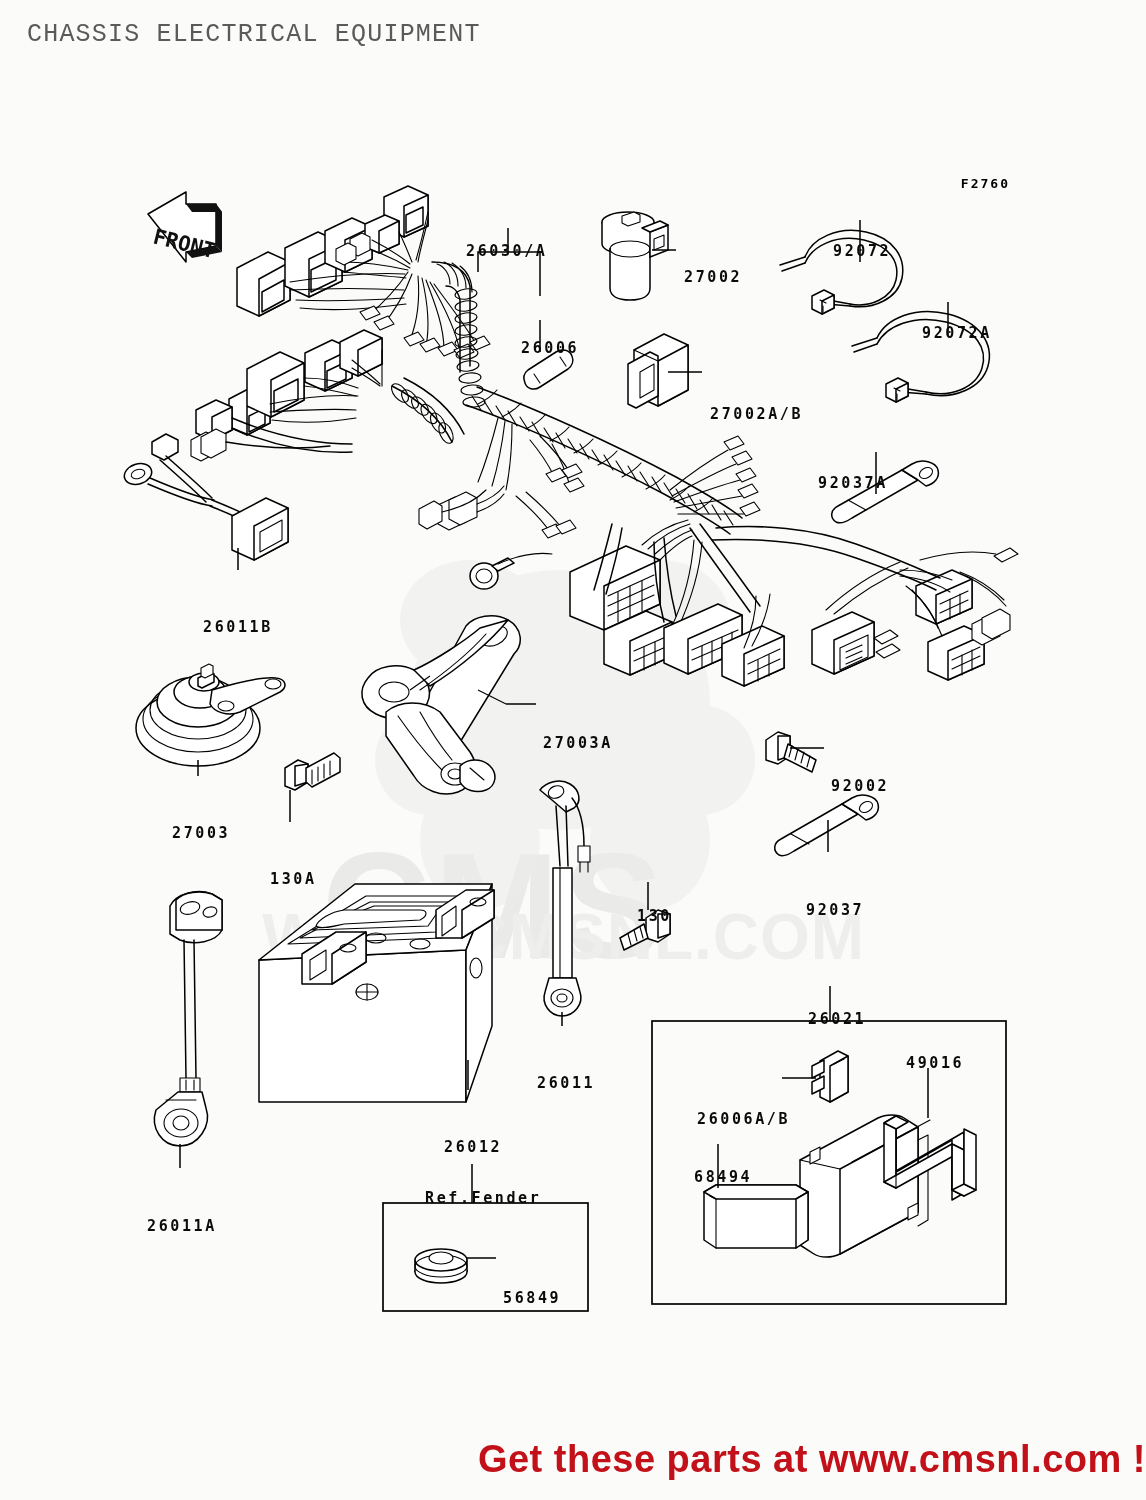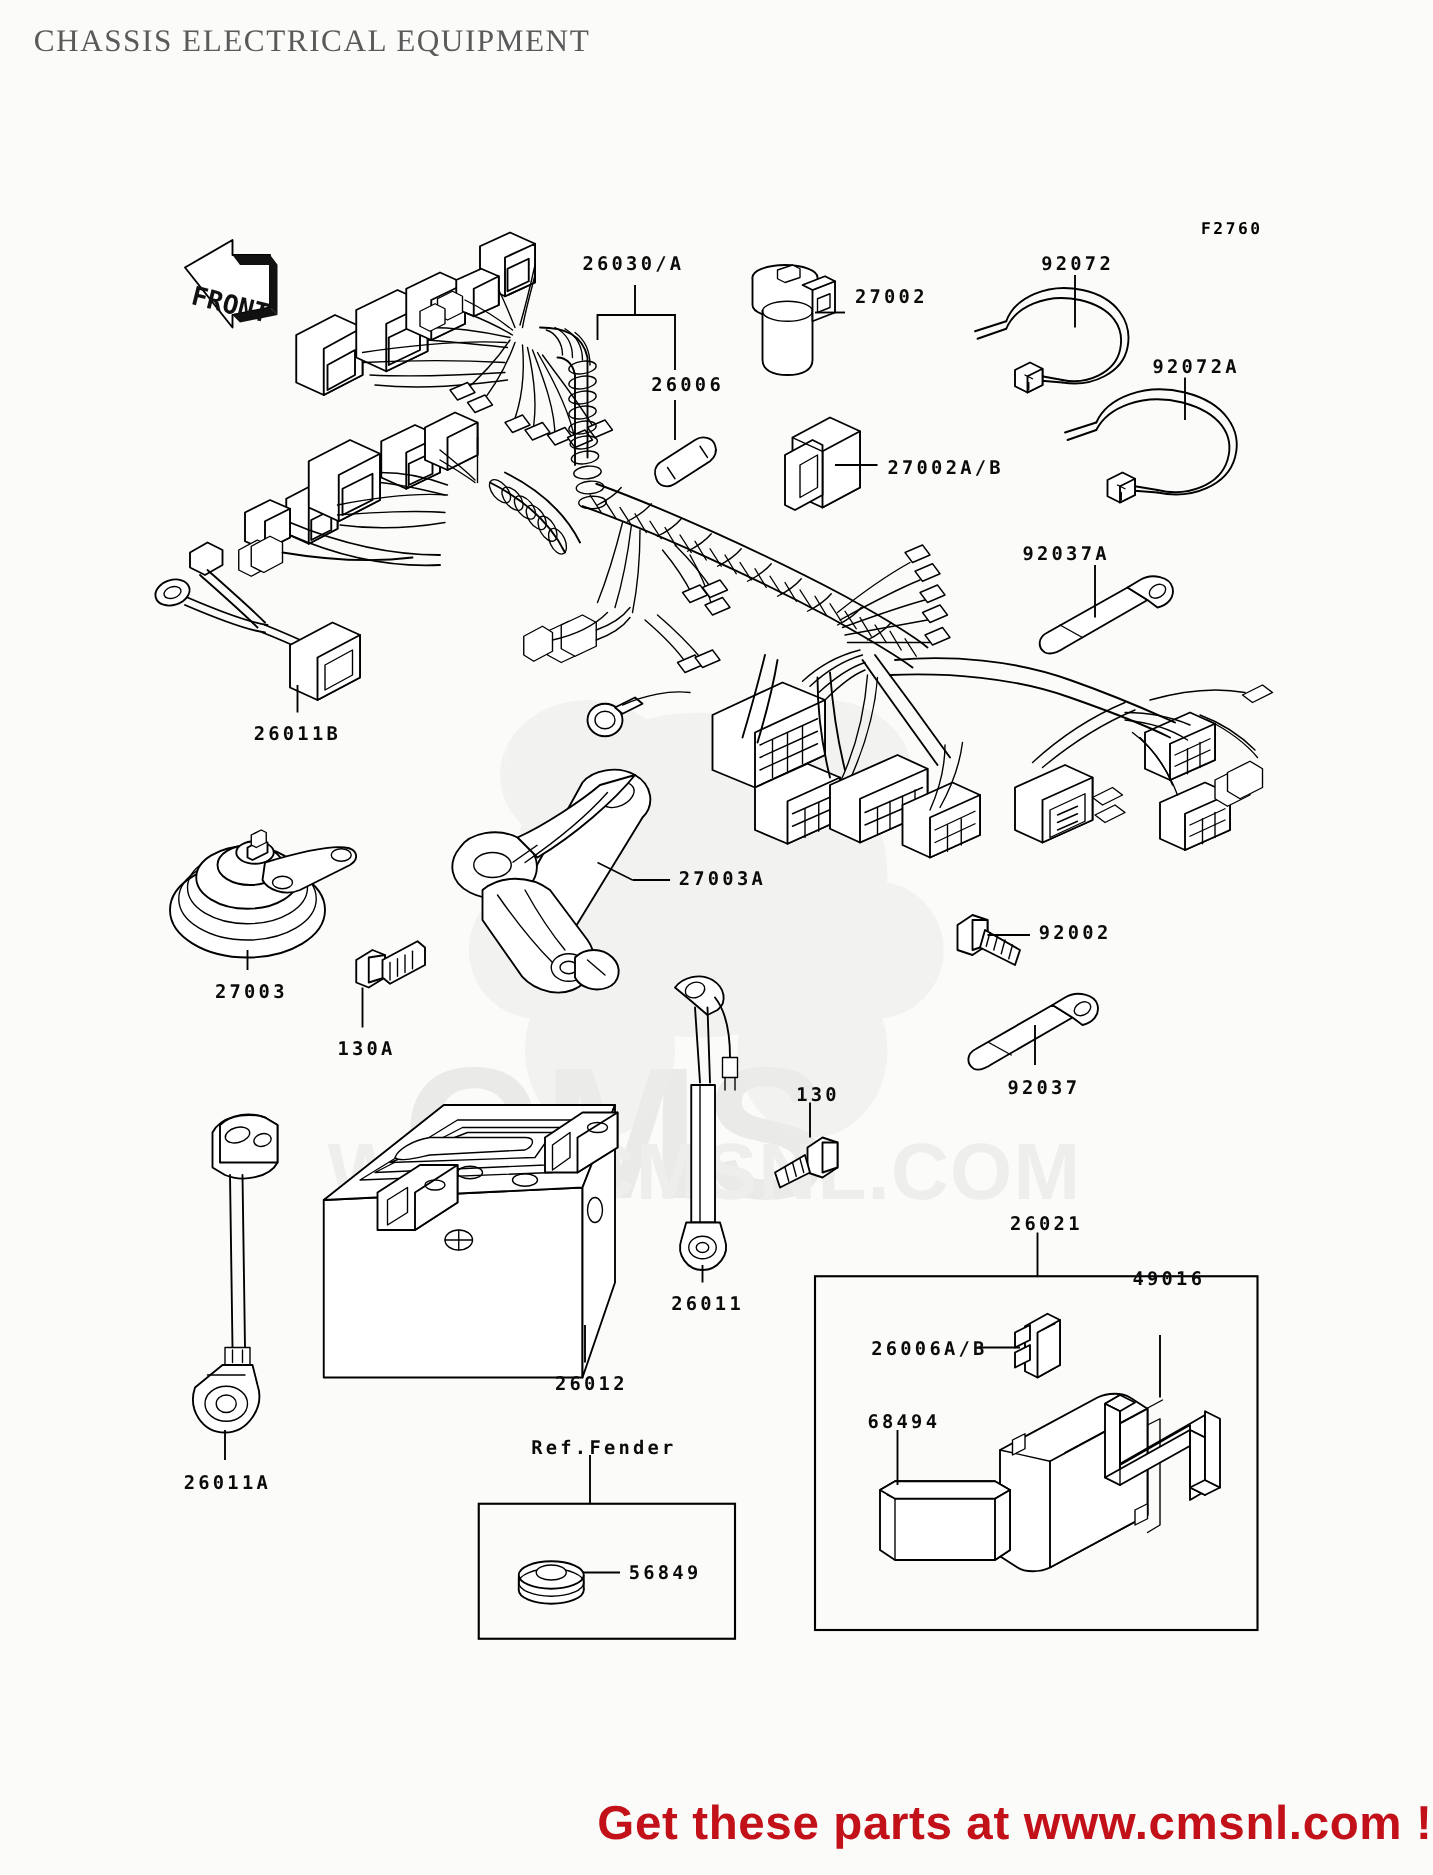--- a/index.html
+++ b/index.html
@@ -8,36 +8,37 @@
     background:#fbfbf9;
     font-family:"Liberation Sans", sans-serif;
     position:relative;overflow:hidden;
   }
   #stage{position:absolute;inset:0;}
 
   .page-title{
     position:absolute;left:27px;top:20px;
     font-size:25px;letter-spacing:1.2px;
     color:#5a5a5a;font-weight:400;
-    font-family:Liberation Serif, serif;
+    font-family:Liberation Mono, monospace;
     white-space:nowrap;
   }
 
   .ref-code{
     position:absolute;right:136px;top:176px;
     font-family:"DejaVu Sans Mono",monospace;
     font-size:13px;font-weight:bold;letter-spacing:2px;color:#000000;
   }
 
   .callout{
     position:absolute;
     font-family:"DejaVu Sans Mono",monospace;
     font-size:15px;letter-spacing:2.6px;
     color:#0b0b0b;font-weight:bold;
     white-space:nowrap;
+    margin-top:40px;
   }
 
   .footer{
     position:absolute;left:0;right:0;top:1438px;
     text-align:right;
     color:#c3111a;
     font-family:"Liberation Sans",sans-serif;
     font-size:38px;font-weight:bold;letter-spacing:.5px;
   }
 

